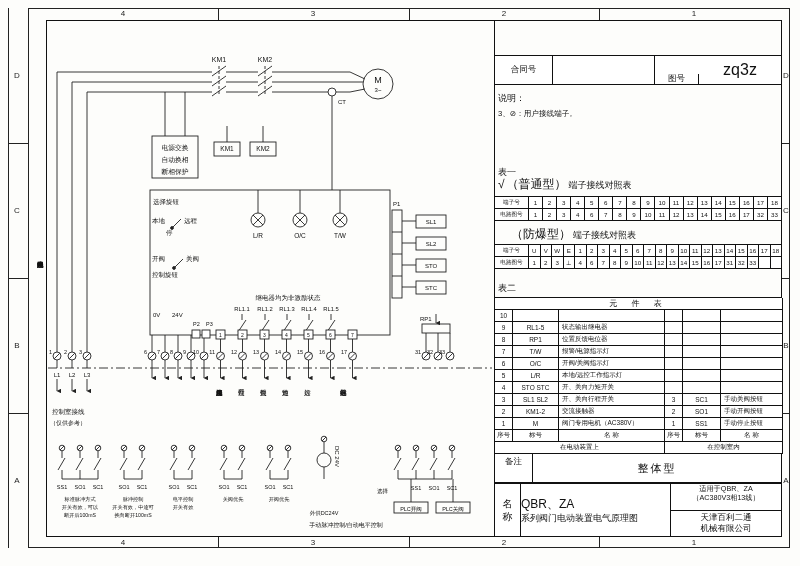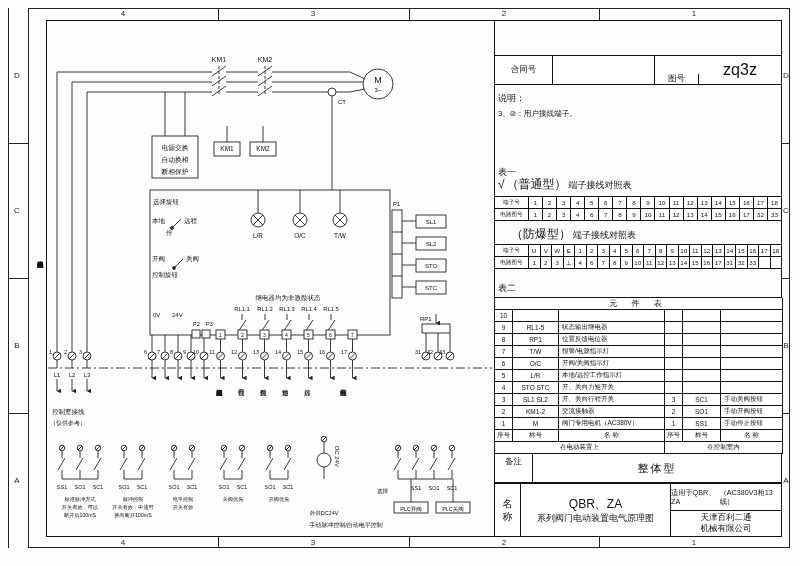--- a/index.html
+++ b/index.html
@@ -31,25 +31,25 @@
            grid-template-columns:18px 46px 106px 18px 38px 62px;grid-auto-rows:12px;
            border-left:1px solid #111;border-top:1px solid #111;background:#fff;}
   .ec{border-right:1px solid #111;border-bottom:1px solid #111;font-size:6.5px;display:flex;align-items:center;justify-content:center;overflow:hidden;white-space:nowrap;}
   .c-name{justify-content:flex-start;padding-left:3px;}
   .et-title{font-size:8px;letter-spacing:6px;}
   .remark{position:absolute;left:494px;top:453px;width:288px;height:30px;border:1px solid #111;display:flex;background:#fff;}
   .rk-l{width:38px;border-right:1px solid #111;font-size:8.5px;display:flex;justify-content:center;align-items:flex-start;padding-top:2px;}
   .rk-v{flex:1;display:flex;align-items:center;justify-content:center;font-size:11px;letter-spacing:2px;}
   .nameblk{position:absolute;left:494px;top:483px;width:288px;height:54px;border:1px solid #111;display:flex;background:#fff;}
   .nb1{width:26px;border-right:1px solid #111;display:flex;flex-direction:column;align-items:center;justify-content:center;font-size:10px;line-height:13px;}
-  .nb2{width:150px;border-right:1px solid #111;display:flex;flex-direction:column;align-items:center;justify-content:center;}
+  .nb2{width:150px;border-right:1px solid #111;display:flex;flex-direction:column;align-items:flex-start;justify-content:center;}
   .nb2a{font-size:12px;line-height:16px;}
   .nb2b{font-size:9px;}
   .nb3{flex:1;display:flex;flex-direction:column;}
-  .nb3a{flex:1;border-bottom:1px solid #111;display:flex;flex-direction:row;align-items:center;justify-content:flex-start;font-size:7.2px;line-height:9px;}
+  .nb3a{flex:1;border-bottom:1px solid #111;display:flex;flex-direction:column;align-items:center;justify-content:flex-start;font-size:7.2px;line-height:9px;}
   .nb3b{flex:1;display:flex;flex-direction:column;align-items:center;justify-content:center;font-size:8.5px;line-height:11px;}
   .vtext{position:absolute;writing-mode:vertical-rl;font-size:6.5px;line-height:1.1;color:#111;}
   svg text{fill:#111;font-family:inherit;}
 </style>
 </head>
 <body>
 
 <div class="page">
   <div class="trim"></div>
   <div class="outer"></div>

